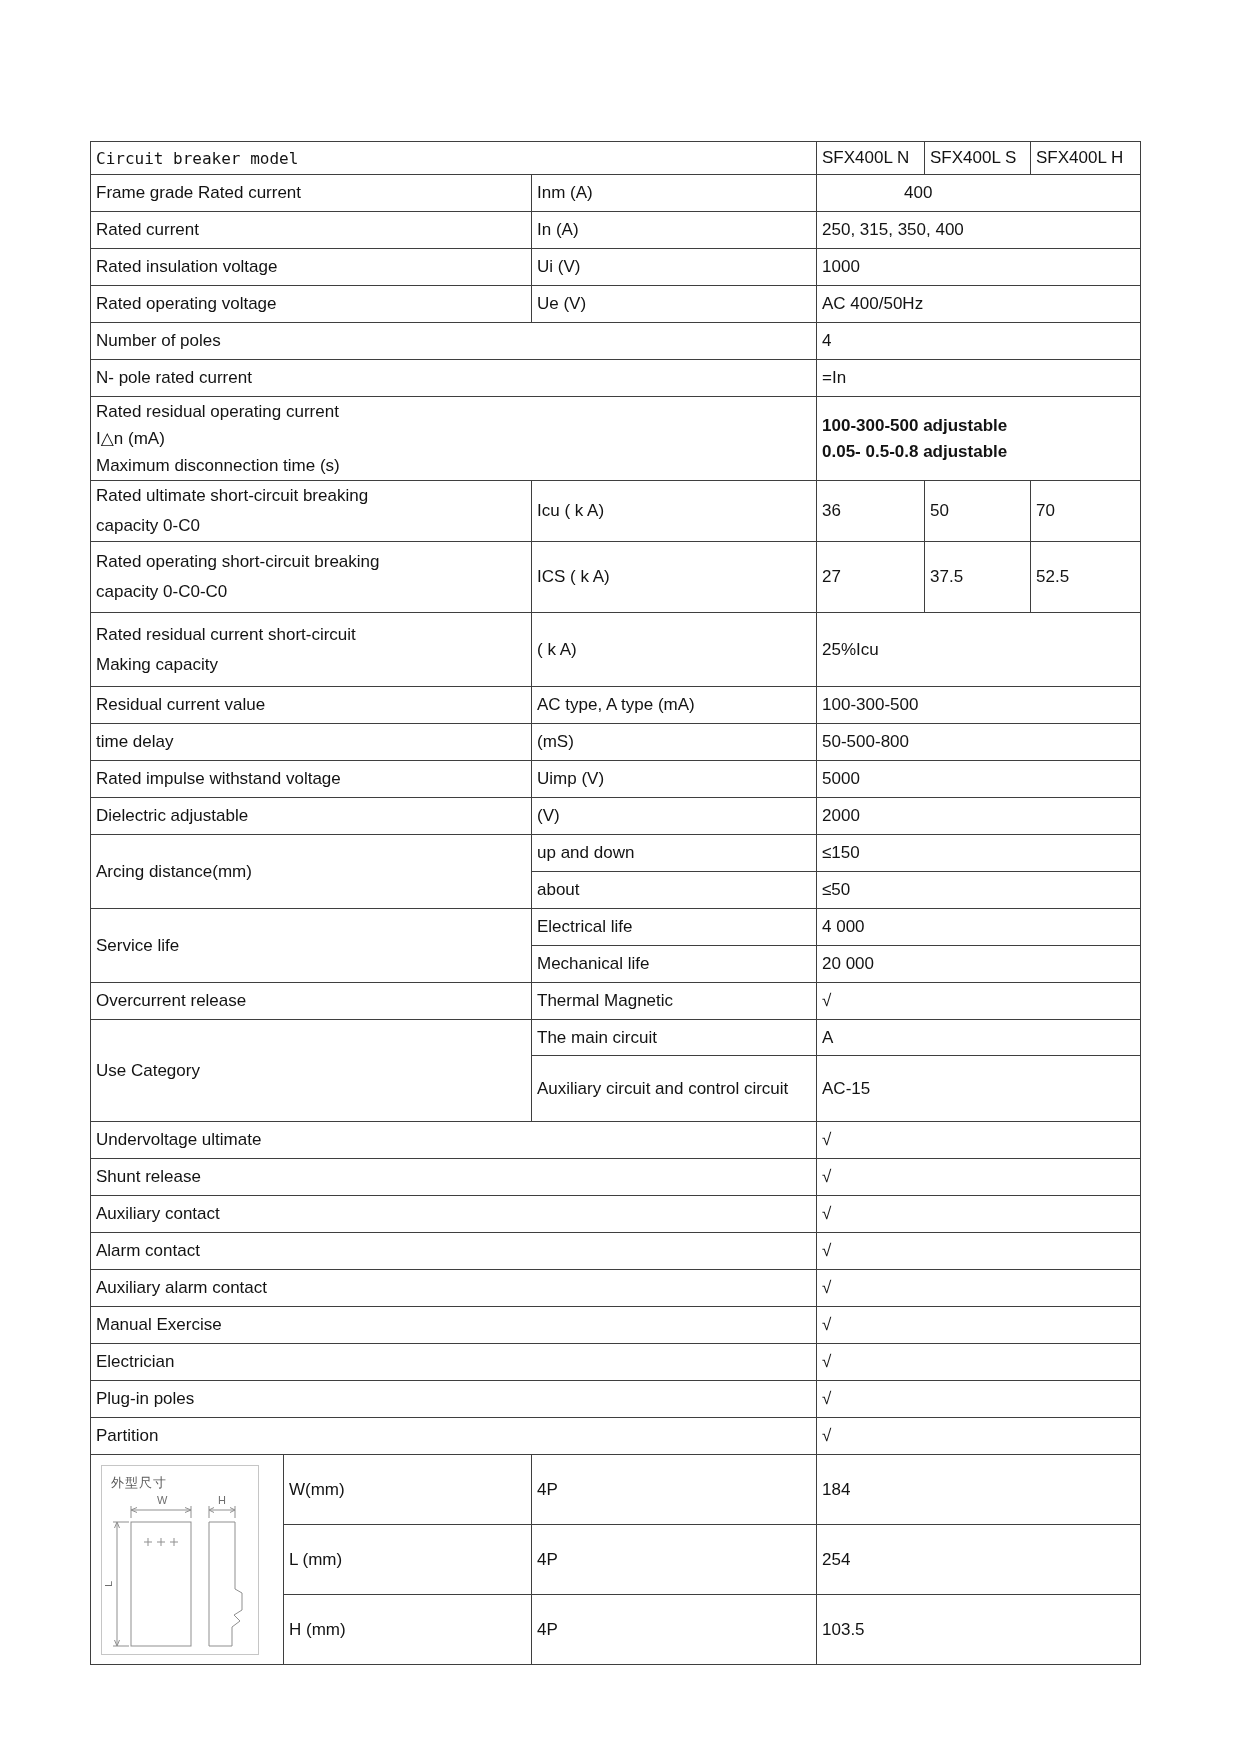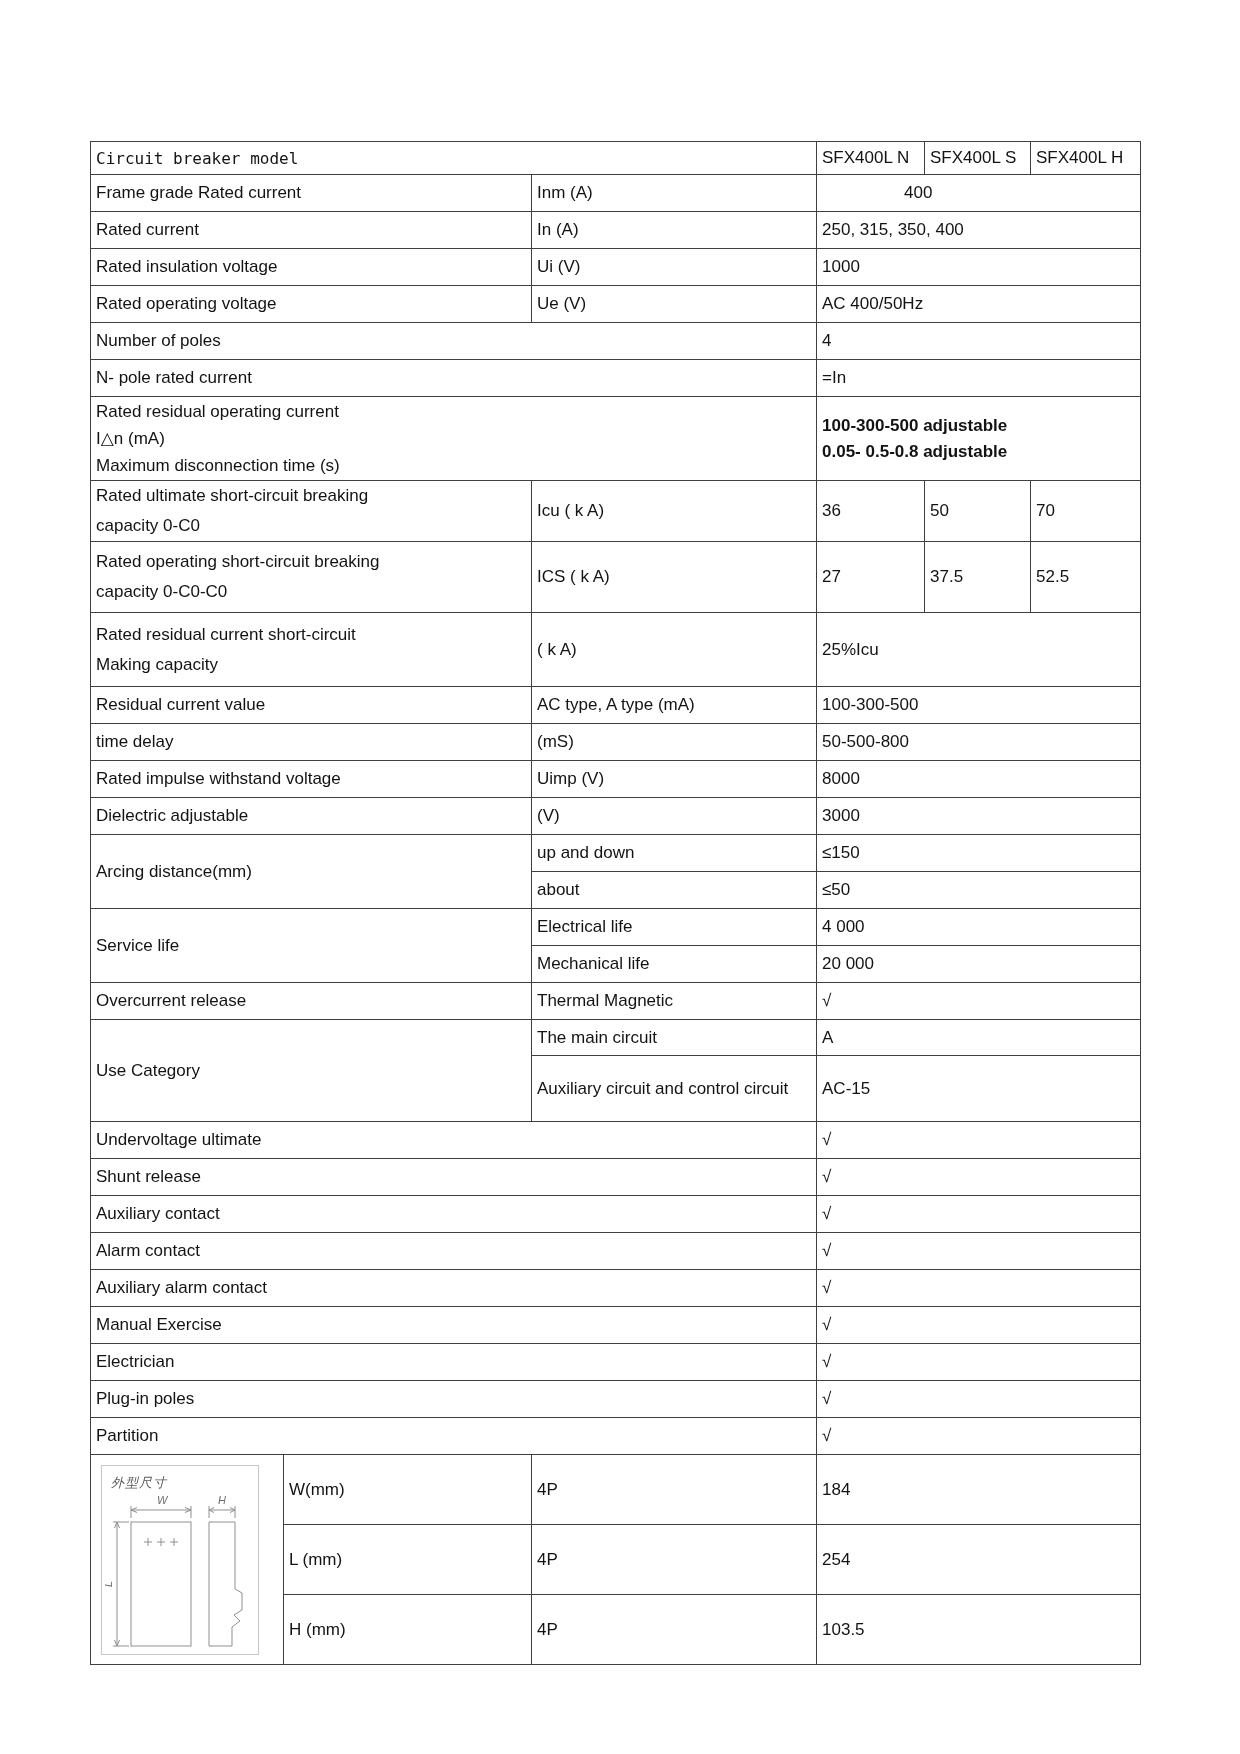--- a/index.html
+++ b/index.html
@@ -28,21 +28,20 @@
   .vml{line-height:26px;font-weight:bold;}
   td.pl{padding-left:14px;text-align:left;}
   .indent400{text-indent:82px;}
   td.just{padding:2px 6px 2px 5px;}
   .just div{text-align:justify;line-height:26px;}
   
   .diagbox{
     width:158px;height:190px;margin:10px 0 0 10px;
     border:1px solid #c6c6c6;box-sizing:border-box;
     position:relative;
-    font-style:italic;
   }
   .diagtitle{
     font-size:13px;color:#5a5a5a;letter-spacing:1px;
     padding:8px 0 0 9px;
   }
   .diagbox svg{position:absolute;left:3px;top:28px;}
   .dimrow{font-size:17px;}
 </style>
 </head>
 <body>
@@ -144,26 +143,26 @@
     <td colspan="3" class="c">100-300-500</td>
   </tr>
   <tr style="height:37px">
     <td colspan="2">time delay</td>
     <td>(mS)</td>
     <td colspan="3" class="c">50-500-800</td>
   </tr>
   <tr style="height:37px">
     <td colspan="2">Rated impulse withstand voltage</td>
     <td>Uimp (V)</td>
-    <td colspan="3" class="c">8000</td>
+    <td colspan="3" class="c">5000</td>
   </tr>
   <tr style="height:37px">
     <td colspan="2">Dielectric adjustable</td>
     <td>(V)</td>
-    <td colspan="3" class="c">3000</td>
+    <td colspan="3" class="c">2000</td>
   </tr>
 
   <tr style="height:37px">
     <td colspan="2" rowspan="2">Arcing distance(mm)</td>
     <td>up and down</td>
     <td colspan="3" class="c">≤150</td>
   </tr>
   <tr style="height:37px">
     <td>about</td>
     <td colspan="3" class="c">≤50</td>

